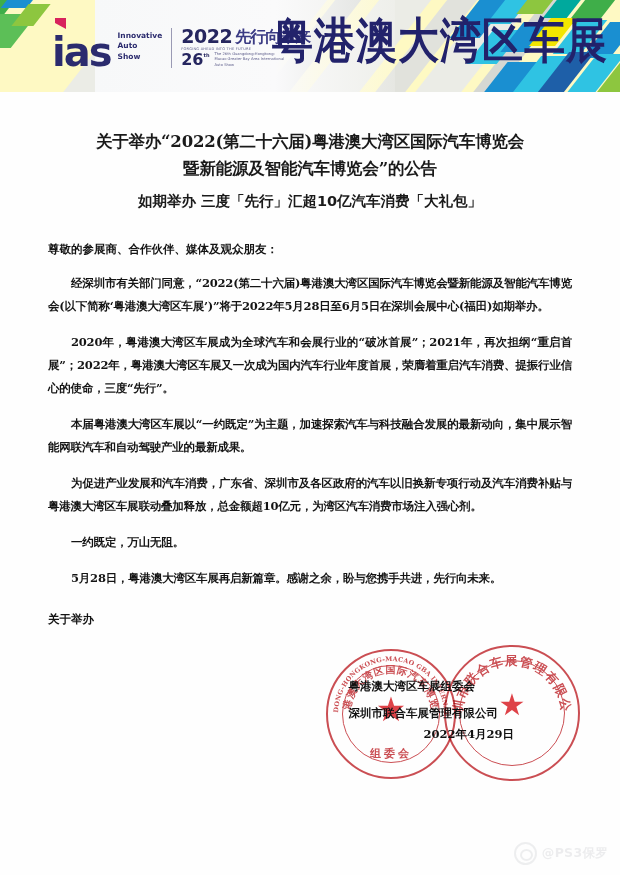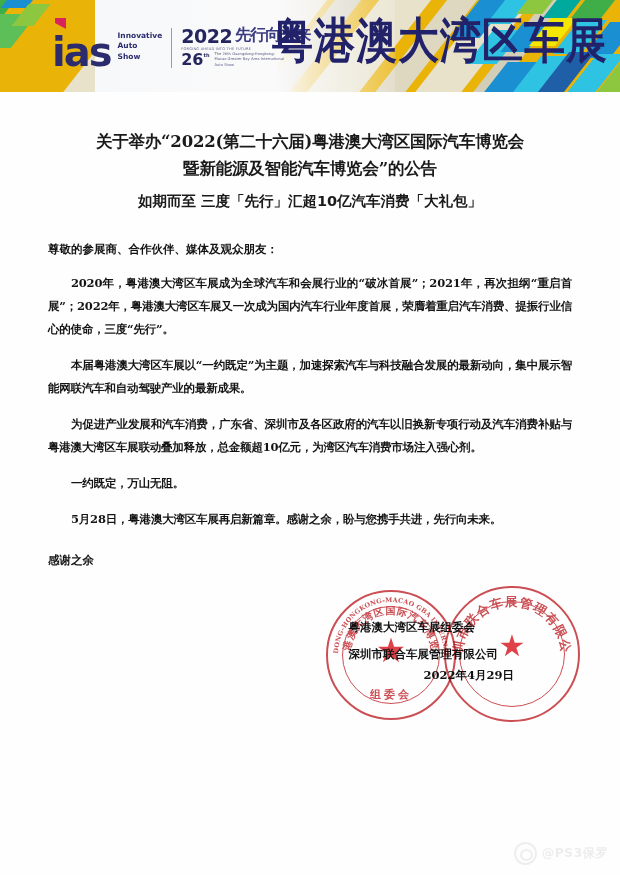--- a/index.html
+++ b/index.html
@@ -13,21 +13,21 @@
     overflow: hidden;
     font-family: "DejaVu Sans", "Liberation Sans", sans-serif;
     position: relative;
   }
 
   
   #banner {
     position: relative;
     width: 620px;
     height: 92px;
-    background: #eab308;
+    background: #fef9c3;
     overflow: hidden;
   }
   
   .gchev {
     position: absolute;
     background: #dcdee1;
     transform: skewX(-38deg);
     opacity: 0.85;
   }
   .gchev2 { background: #e8eaec; }
@@ -91,21 +91,21 @@
     height: 40px;
     background: #9a9ab4;
     margin: 0 9px 1px 9px;
   }
   #year-block {
     margin-bottom: 1px;
     color: #2b2b6e;
   }
   #year-top {
     display: flex;
-    align-items: flex-start;
+    align-items: center;
     gap: 3px;
   }
   #year-num {
     font-size: 19px;
     font-weight: 800;
     letter-spacing: -0.5px;
     line-height: 1;
     color: #26265f;
   }
   #year-cn {
@@ -405,31 +405,32 @@
 </div>
 
 <div id="doc">
   <div class="doc-inner">
 
     <div class="title-main">
       <div>关于举办“2022(第二十六届)粤港澳大湾区国际汽车博览会</div>
       <div>暨新能源及智能汽车博览会”的公告</div>
     </div>
 
-    <div class="title-sub">如期而至  三度「先行」汇超10亿汽车消费「大礼包」</div>
+    <div class="title-sub">如期举办  三度「先行」汇超10亿汽车消费「大礼包」</div>
 
     <div class="salutation">尊敬的参展商、合作伙伴、媒体及观众朋友：</div>
 
+    <p class="para">经深圳市有关部门同意，“2022(第二十六届)粤港澳大湾区国际汽车博览会暨新能源及智能汽车博览会(以下简称‘粤港澳大湾区车展’)”将于2022年5月28日至6月5日在深圳会展中心(福田)如期举办。</p>
     <p class="para">2020年，粤港澳大湾区车展成为全球汽车和会展行业的“破冰首展”；2021年，再次担纲“重启首展”；2022年，粤港澳大湾区车展又一次成为国内汽车行业年度首展，荣膺着重启汽车消费、提振行业信心的使命，三度“先行”。</p>
     <p class="para">本届粤港澳大湾区车展以“一约既定”为主题，加速探索汽车与科技融合发展的最新动向，集中展示智能网联汽车和自动驾驶产业的最新成果。</p>
     <p class="para">为促进产业发展和汽车消费，广东省、深圳市及各区政府的汽车以旧换新专项行动及汽车消费补贴与粤港澳大湾区车展联动叠加释放，总金额超10亿元，为湾区汽车消费市场注入强心剂。</p>
     <p class="para">一约既定，万山无阻。</p>
     <p class="para">5月28日，粤港澳大湾区车展再启新篇章。感谢之余，盼与您携手共进，先行向未来。</p>
 
-    <div class="closing">感谢之余</div>
+    <div class="closing">关于举办</div>
 
     <div id="sig-area">
 
       <div class="seal" id="seal-left">
         <div class="seal-inner-ring" style="width:96px;height:96px;"></div>
         <svg class="seal-arc" viewBox="0 0 126 126">
           <defs>
             <path id="arcTopL" d="M 10,63 A 53,53 0 0 1 116,63" fill="none"></path>
             <path id="arcRingL" d="M 22,63 A 41,41 0 0 1 104,63" fill="none"></path>
           </defs>

